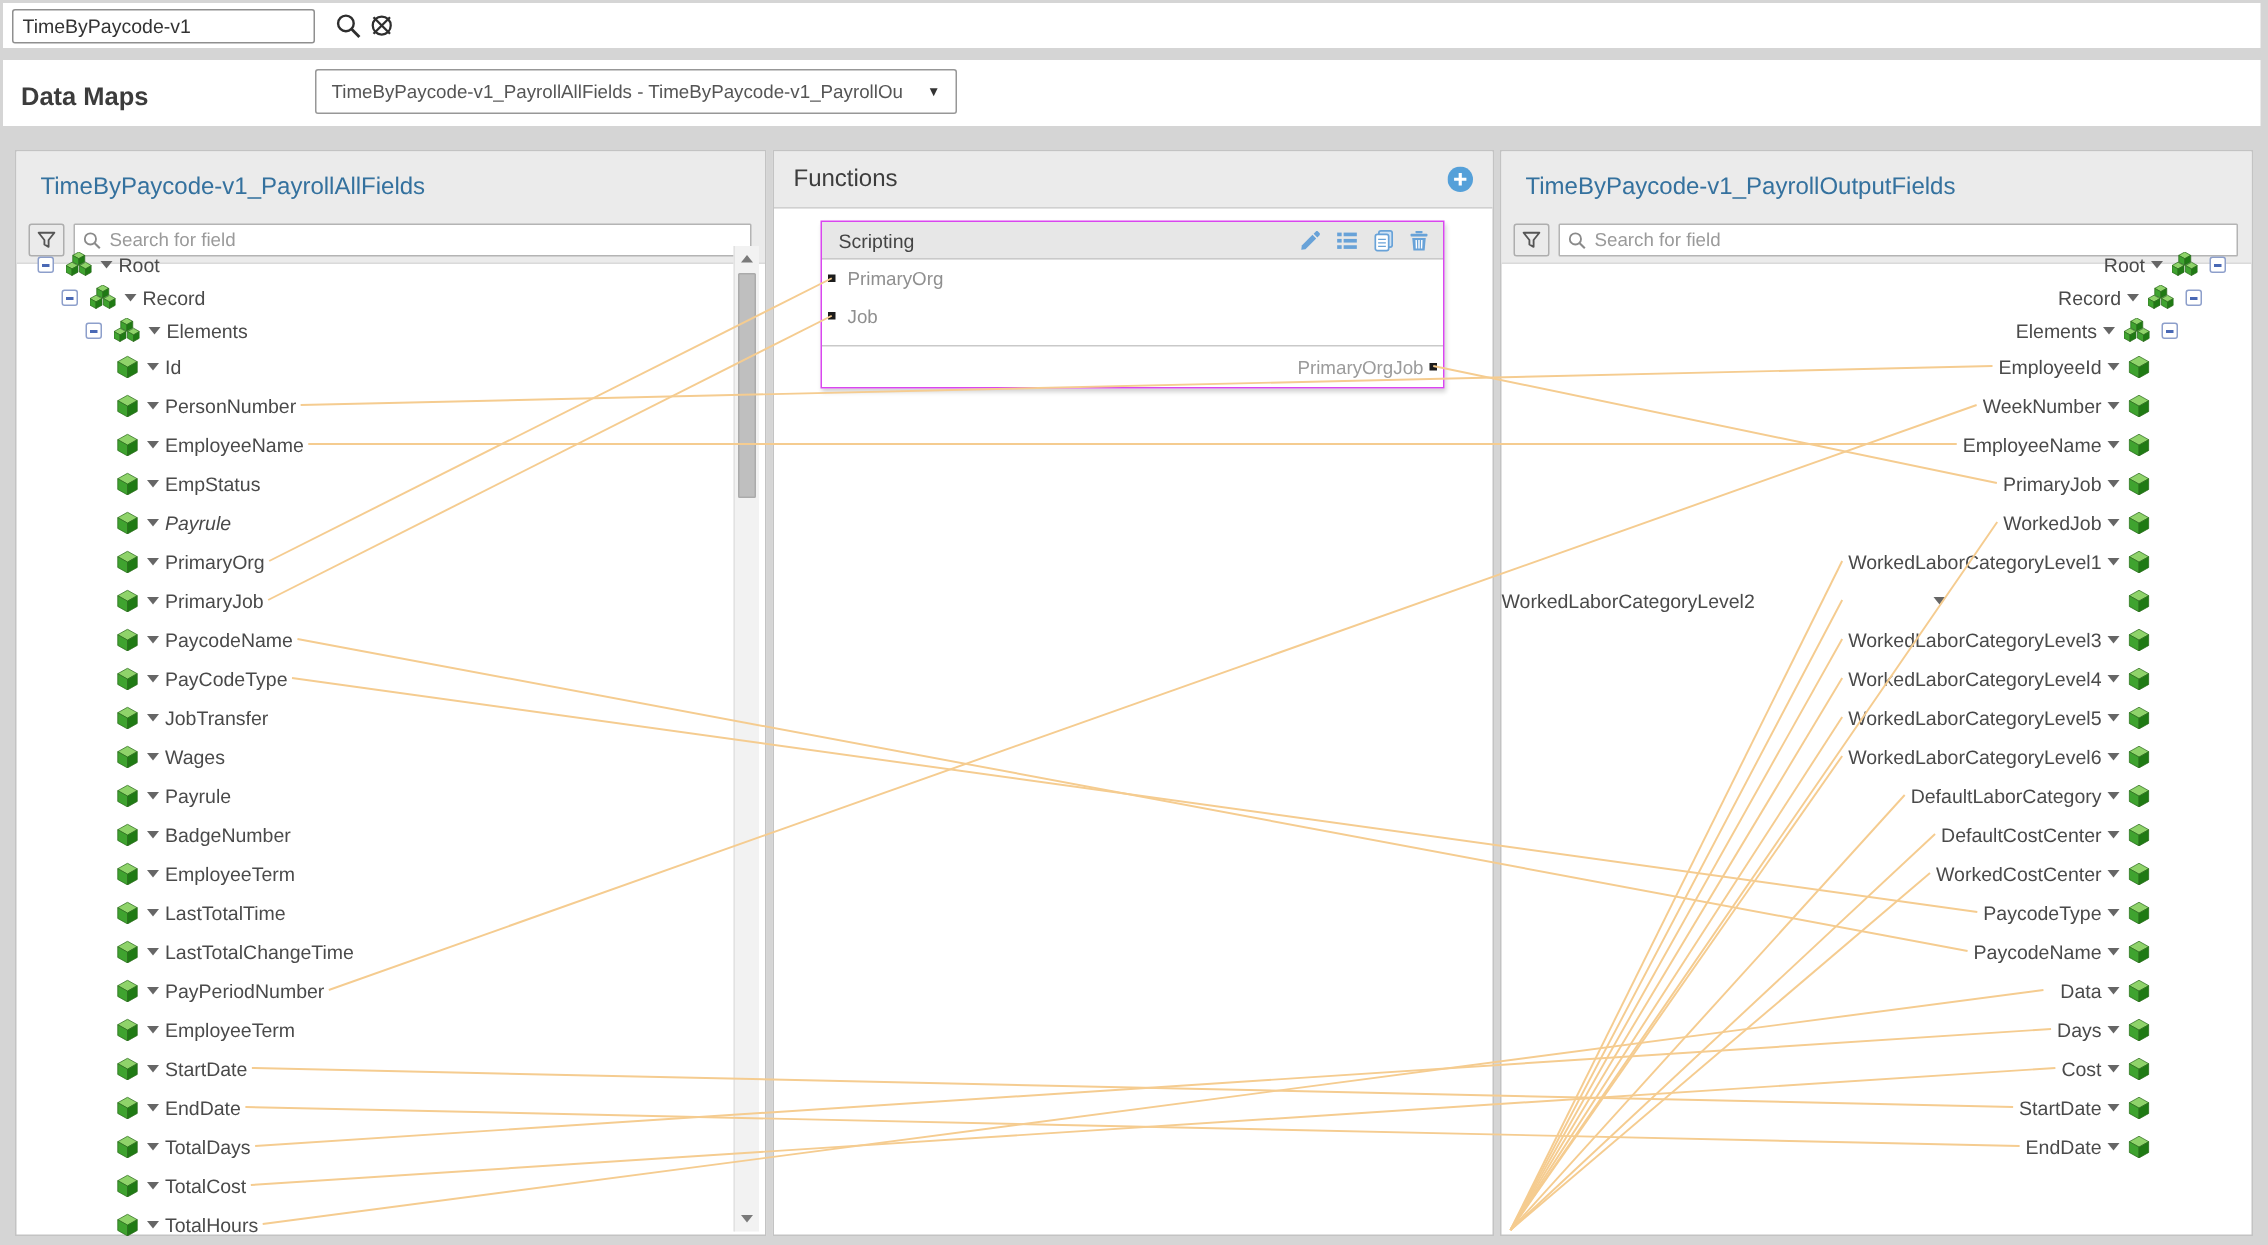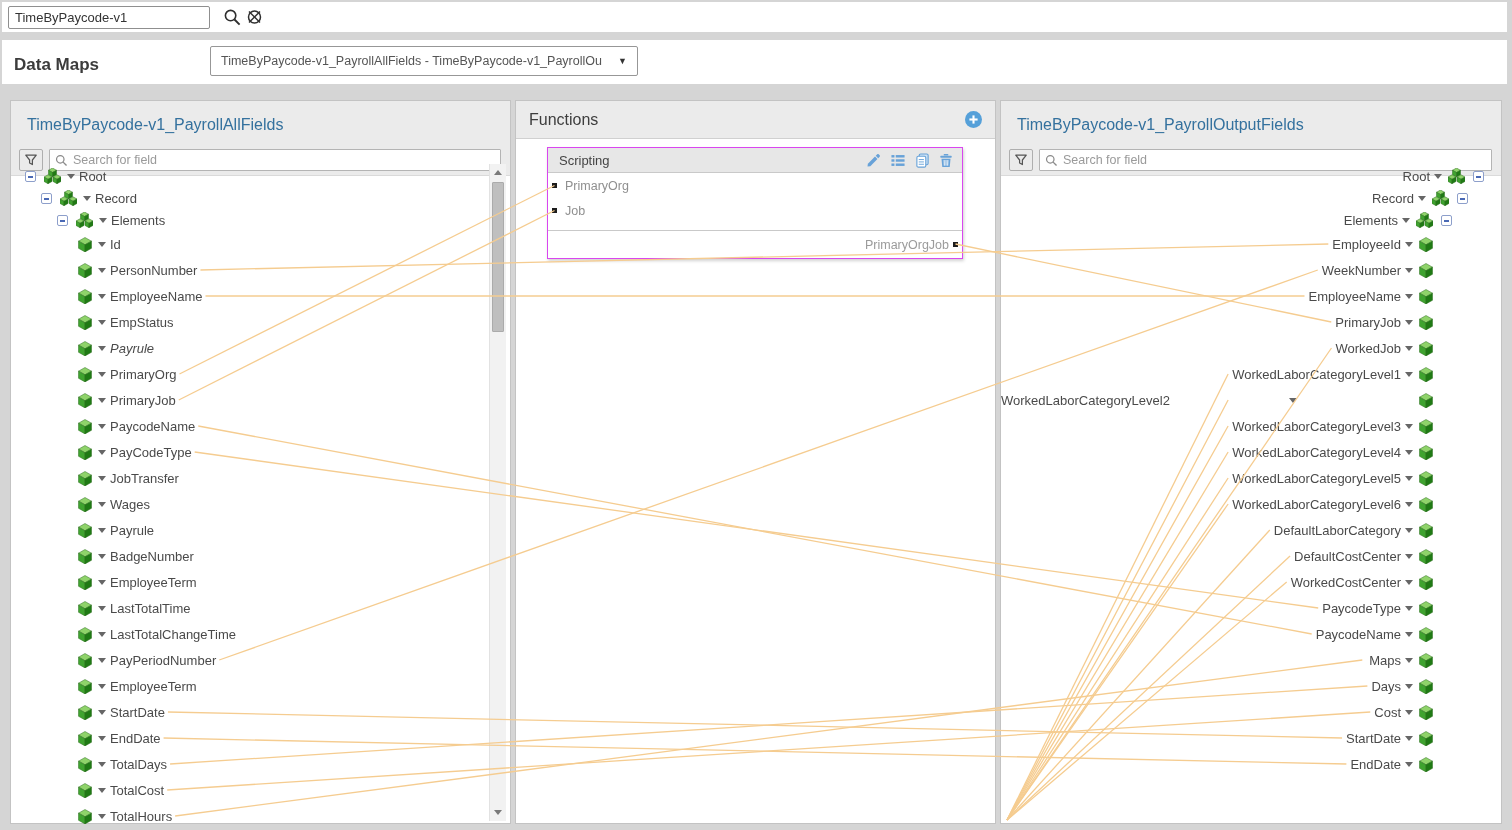--- a/index.html
+++ b/index.html
@@ -754,21 +754,21 @@
         <span class="gap4"></span>
         <span class="caret"></span>
         <span class="gap6"></span>
         <svg class="cube" width="14" height="15" viewBox="0 0 14 15">
           <polygon points="7,0.5 13.5,4.140000000000001 7,7.780000000000001 0.5,4.140000000000001" fill="#8FD36A" stroke="#2C6E1E" stroke-width="0.5"></polygon>
   <polygon points="0.5,4.140000000000001 7,7.780000000000001 7,14.930000000000001 0.5,11.290000000000001" fill="#3FA32F" stroke="#2C6E1E" stroke-width="0.5"></polygon>
   <polygon points="13.5,4.140000000000001 7,7.780000000000001 7,14.930000000000001 13.5,11.290000000000001" fill="#1F7A14" stroke="#2C6E1E" stroke-width="0.5"></polygon>
         </svg>
       </div>
       <div class="trow" style="top: 483px; height: 26px; justify-content: flex-end; padding-right: 68px;">
-        <span class="flabel">Maps</span>
+        <span class="flabel">Data</span>
         <span class="gap4"></span>
         <span class="caret"></span>
         <span class="gap6"></span>
         <svg class="cube" width="14" height="15" viewBox="0 0 14 15">
           <polygon points="7,0.5 13.5,4.140000000000001 7,7.780000000000001 0.5,4.140000000000001" fill="#8FD36A" stroke="#2C6E1E" stroke-width="0.5"></polygon>
   <polygon points="0.5,4.140000000000001 7,7.780000000000001 7,14.930000000000001 0.5,11.290000000000001" fill="#3FA32F" stroke="#2C6E1E" stroke-width="0.5"></polygon>
   <polygon points="13.5,4.140000000000001 7,7.780000000000001 7,14.930000000000001 13.5,11.290000000000001" fill="#1F7A14" stroke="#2C6E1E" stroke-width="0.5"></polygon>
         </svg>
       </div>
       <div class="trow" style="top: 509px; height: 26px; justify-content: flex-end; padding-right: 68px;">

